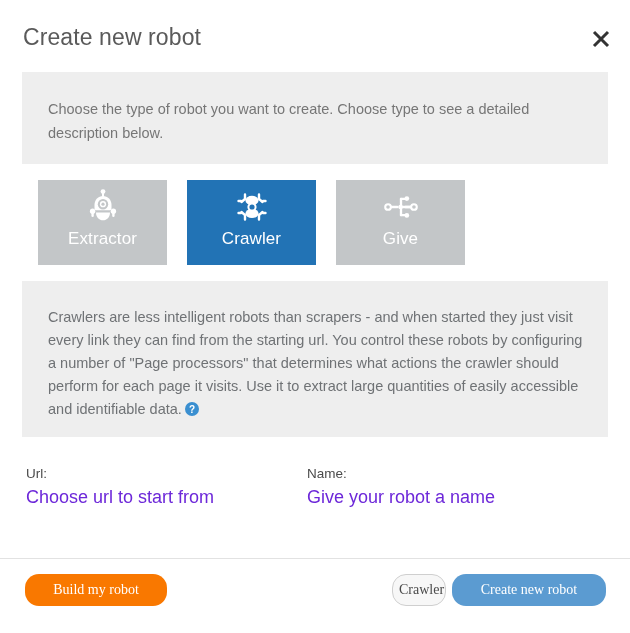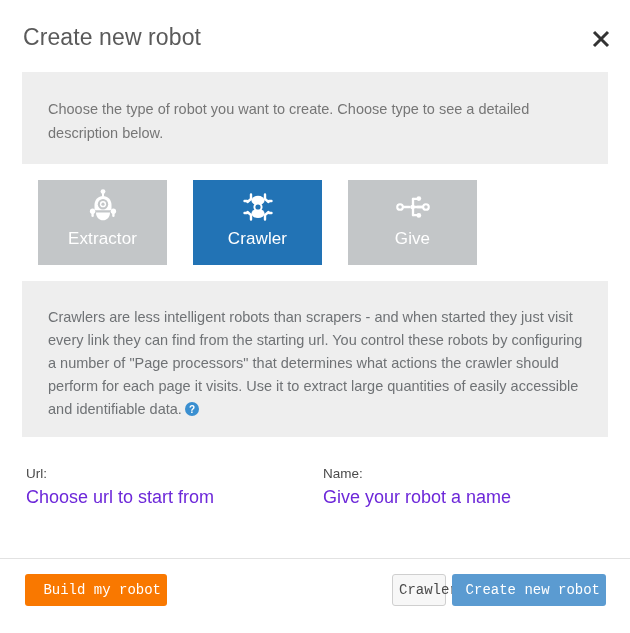--- a/index.html
+++ b/index.html
@@ -67,21 +67,21 @@
   }
 
   
   .type-row {
     position: absolute;
     left: 38px;
     top: 180px;
     width: 570px;
     height: 85px;
     display: flex;
-    gap: 26px;
+    gap: 20px;
   }
   .type-card {
     width: 129px;
     height: 85px;
     background: #c3c6c8;
     position: relative;
     cursor: pointer;
     box-sizing: border-box;
     display: flex;
     flex-direction: column;
@@ -136,21 +136,21 @@
   }
   .help-icon svg { display: block; }
 
   
   .form-row {
     position: absolute;
     left: 26px;
     top: 466px;
     width: 578px;
     display: flex;
-    gap: 20px;
+    gap: 4px;
   }
   .field {
     width: 277px;
   }
   .field-label {
     font-size: 13.5px;
     color: #4b4b4b;
     display: block;
     margin-bottom: 6px;
     line-height: 16px;
@@ -190,28 +190,27 @@
     background: #e2e2e2;
   }
   .footer {
     position: absolute;
     left: 0;
     top: 559px;
     width: 630px;
     height: 74px;
   }
   .btn {
-    font-family: Liberation Mono, monospace;
+    font-family: Liberation Serif, serif;
     font-size: 14px;
-    border-radius: 3px;
+    border-radius: 14px;
     cursor: pointer;
     box-sizing: border-box;
     line-height: 1;
     white-space: nowrap;
-    text-align: right;
   }
   .btn-build {
     position: absolute;
     left: 25px;
     top: 15px;
     width: 142px;
     height: 32px;
     background: #f97800;
     color: #ffffff;
     border: none;

